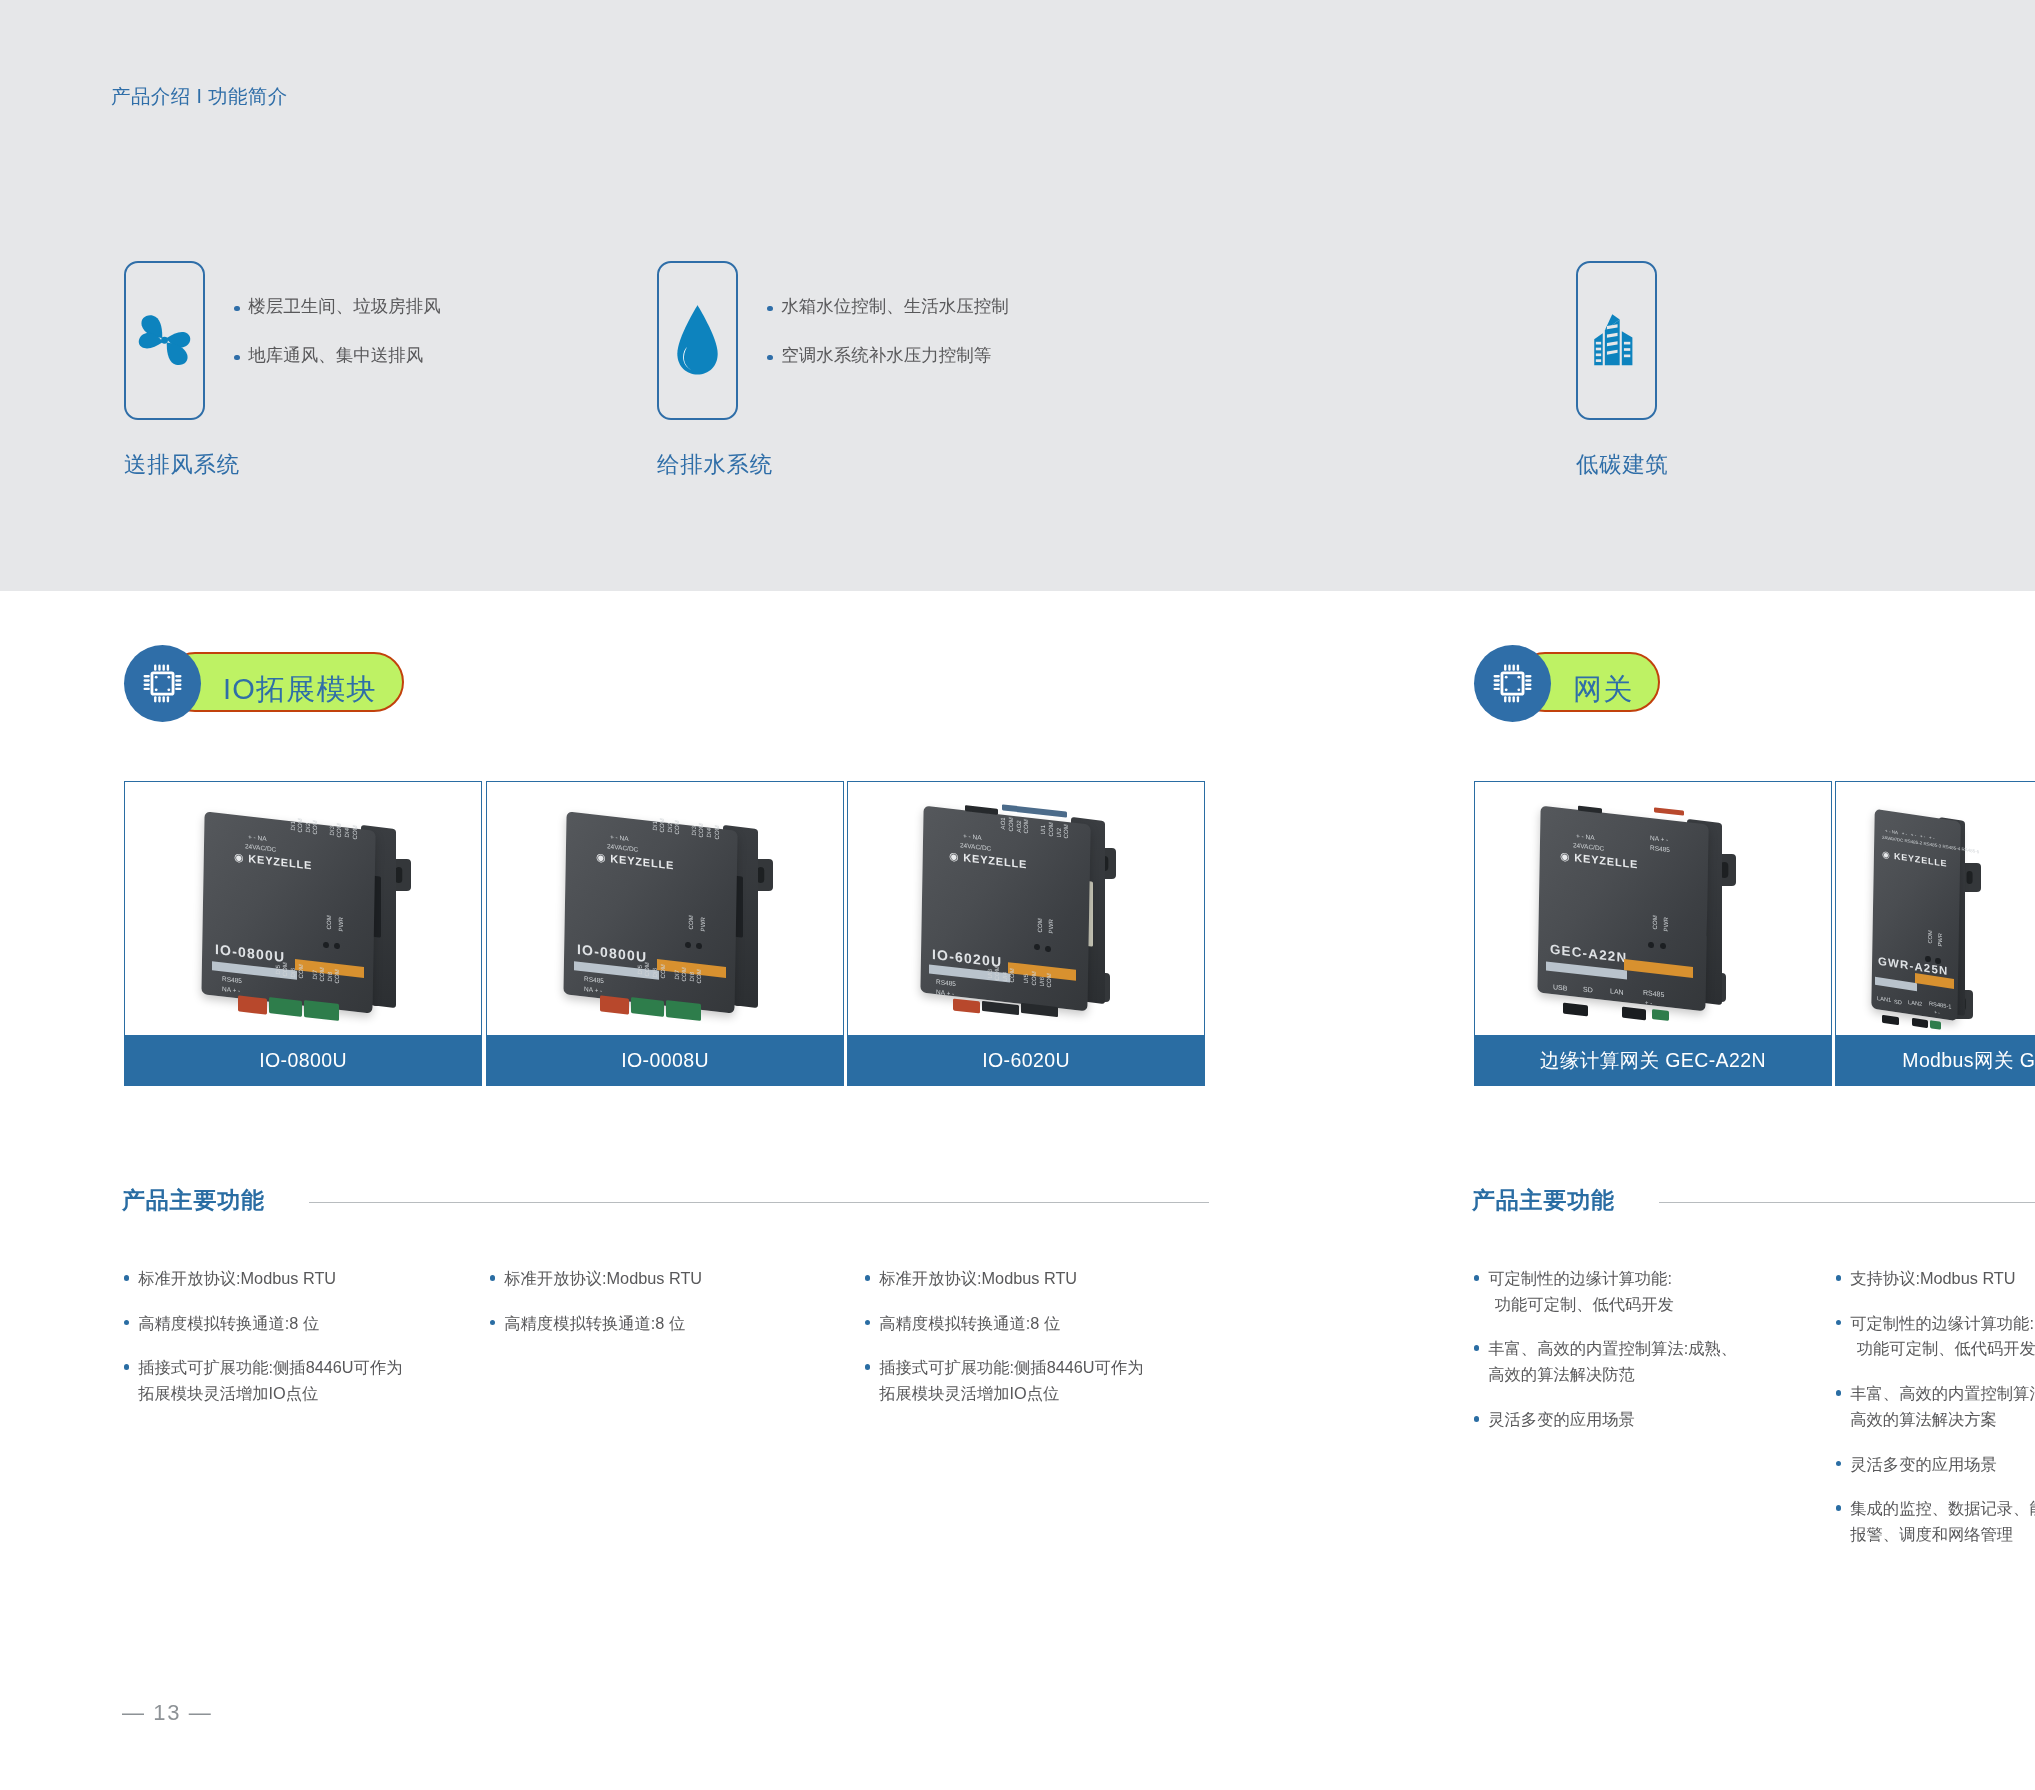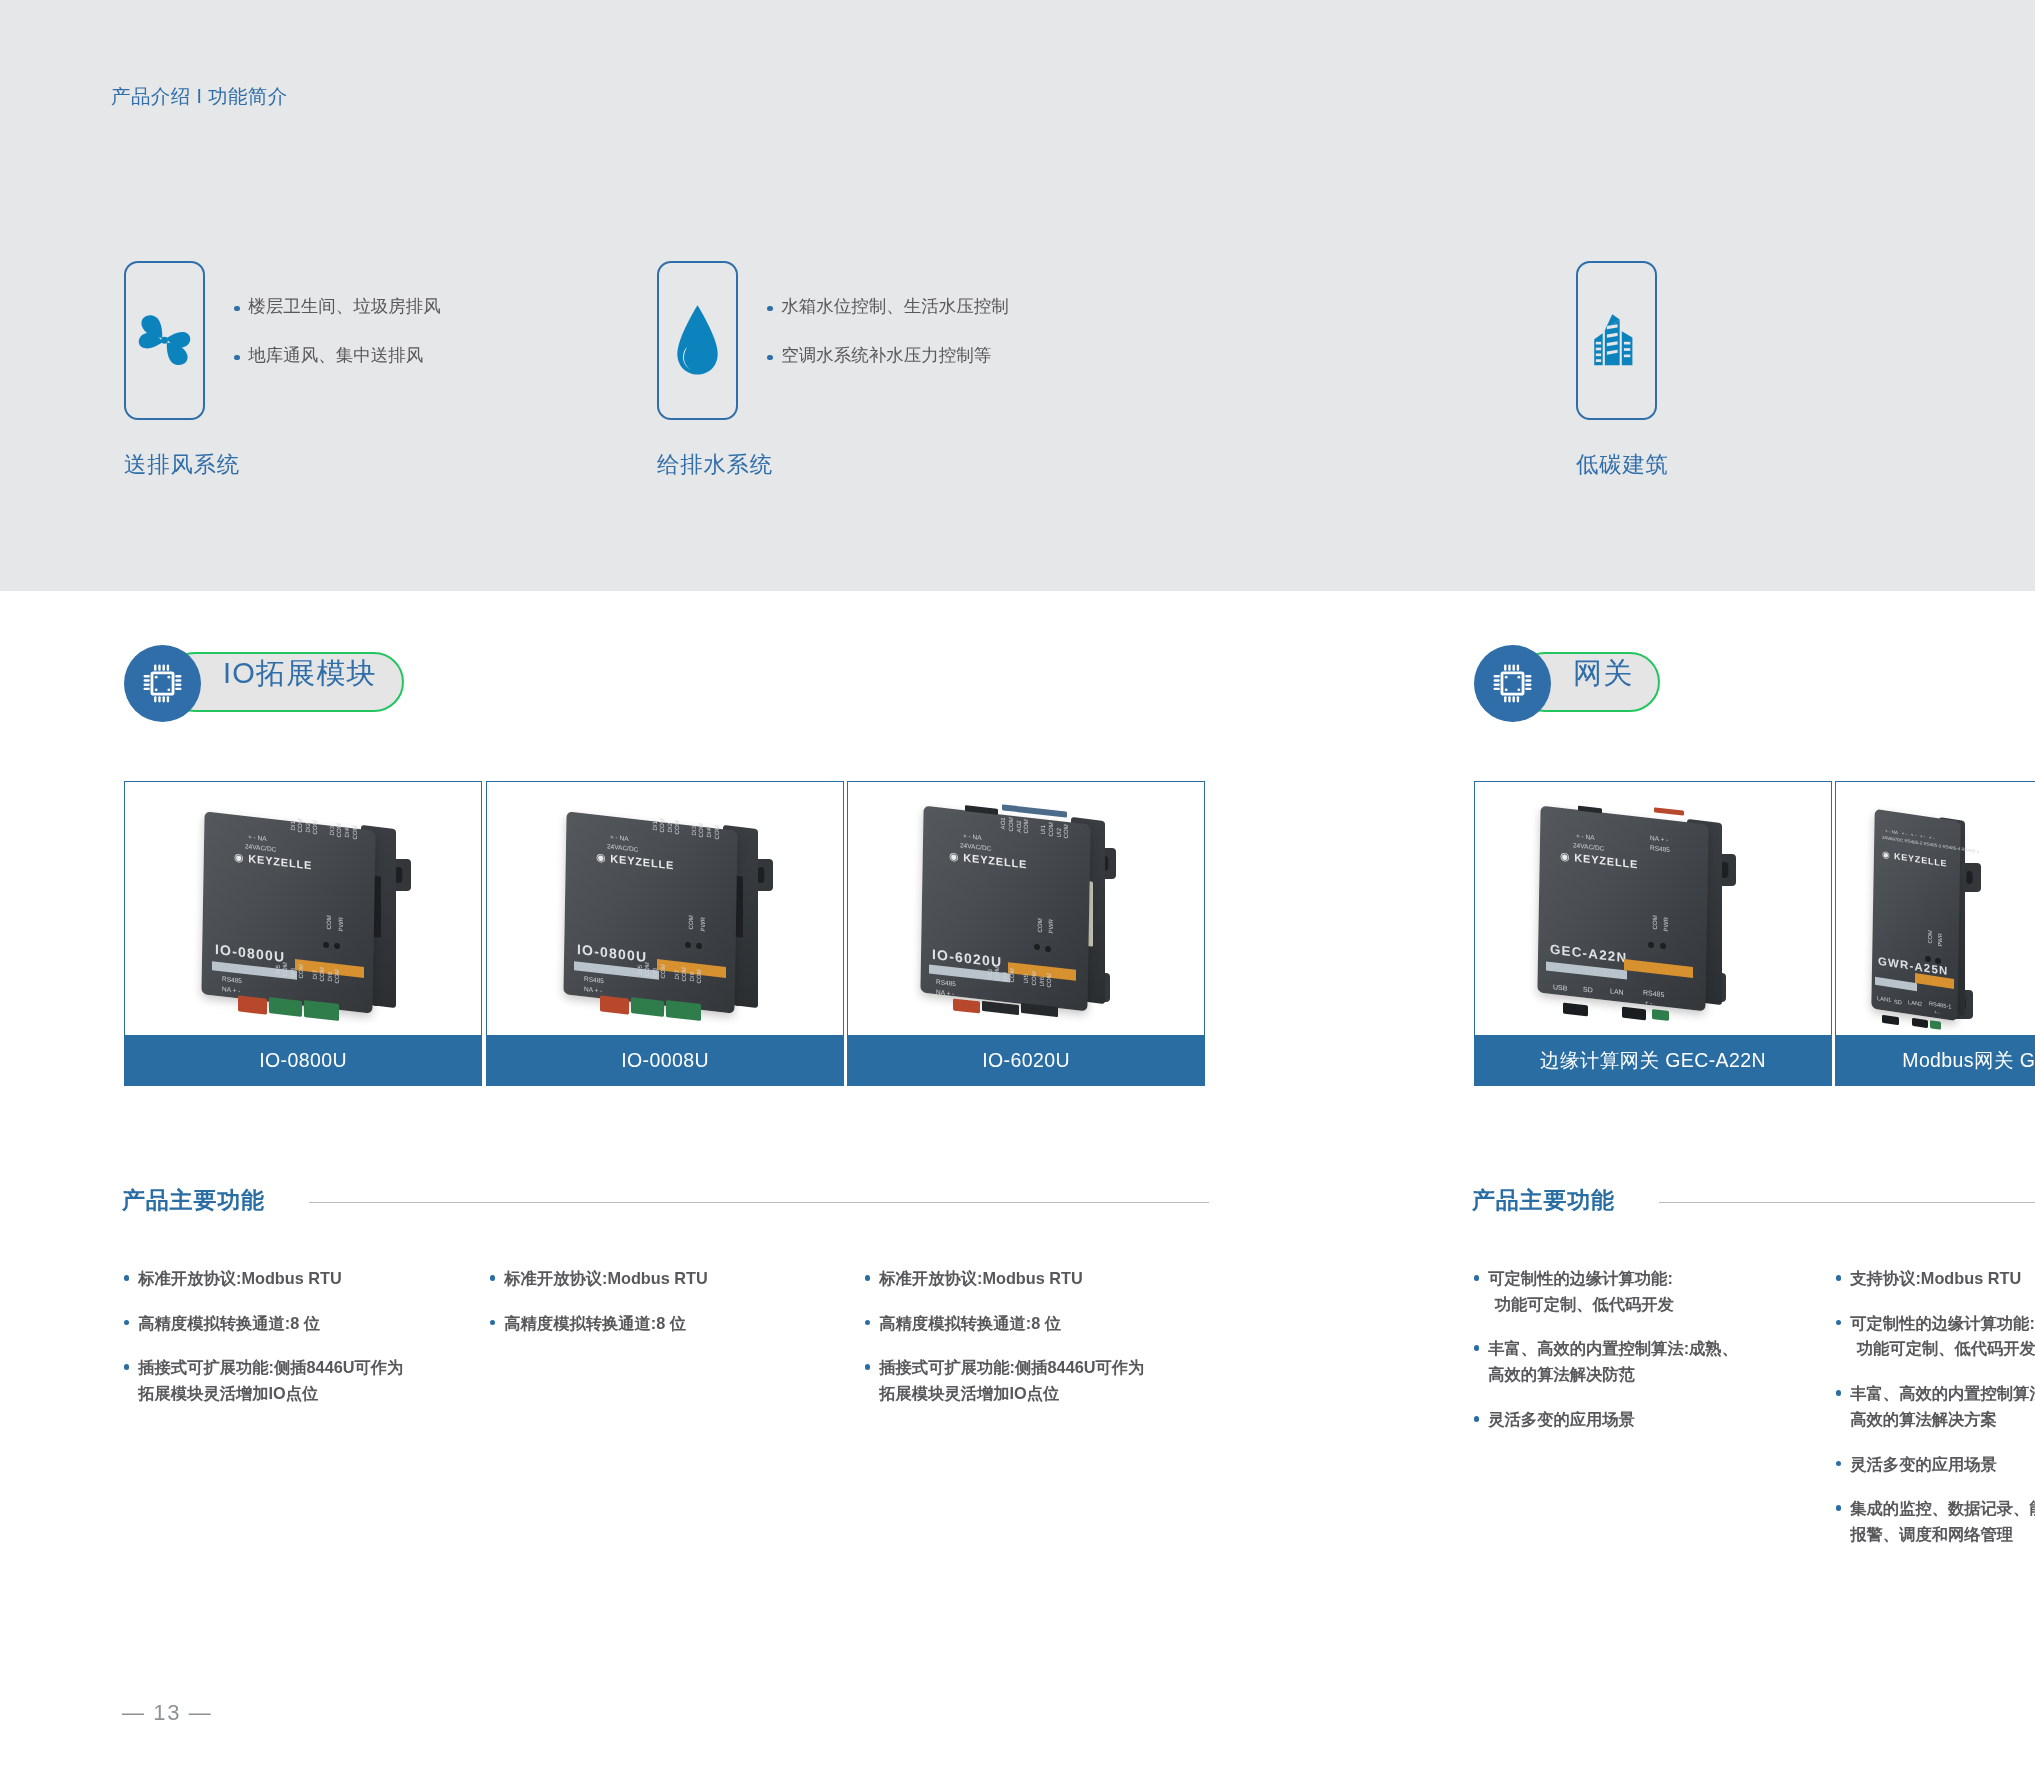--- a/index.html
+++ b/index.html
@@ -41,22 +41,22 @@
   .lc-tile .icon-box {
      width:81px; height:159px; border:2px solid #2f6ea8; border-radius:14px;
      display:flex; align-items:center; justify-content:center;
   }
   .lc-tile .caption { margin-top:28.5px; font-size:22.4px; color:#2f6ea8; white-space:nowrap; letter-spacing:0.8px; }
 
   
   .sec-head { position:absolute; height:77px; }
   .sec-head .pill {
      position:absolute; left:41px; top:7.3px; height:60px;
-     border:2px solid #22c55e; border-radius:33px; background:#e5e5e5;
-     display:flex; align-items:flex-start; padding:0 25px 0 56px;
+     border:2px solid #c2410c; border-radius:33px; background:#bef264;
+     display:flex; align-items:flex-end; padding:0 25px 0 56px;
   }
   .sec-head .pill .txt { font-size:29px; color:#2f6ea8; letter-spacing:1.2px; white-space:nowrap; }
   .sec-head .chip-circle {
      position:absolute; left:0; top:0; width:77px; height:77px;
      border-radius:50%; background:#2f6ea8; display:flex; align-items:center; justify-content:center; z-index:3;
   }
 
   
   .prod-card { position:absolute; border:1.2px solid #2a6da3; background:#fff; overflow:hidden; }
   .prod-card .photo { position:relative; width:100%; height:calc(100% - 50px); background:#fff; overflow:hidden; }
@@ -86,21 +86,21 @@
   .dev .ear { position:absolute; background:#34373a; border-radius:4.1px; }
   .dev .ear:after { content:""; position:absolute; left:50%; top:26%; transform:translateX(-50%);
      width:30%; height:48%; border-radius:5.7px; background:#1d2022; }
   .dev .vent { position:absolute; background:#26292c; border-radius:1.2px; }
   .dev .portbox { position:absolute; background:#1e2124; border-radius:1.6px; }
 
   
   .feat-title { position:absolute; font-size:23px; color:#2a6da3; font-weight:bold; letter-spacing:0.8px; white-space:nowrap; }
   .feat-rule  { position:absolute; height:1.2px; background:#b8bcbf; }
 
-  .feat-col { position:absolute;font-weight:bold; }
+  .feat-col { position:absolute; }
   .feat-col li {
      list-style:none; position:relative; padding-left:16.3px; margin-bottom:19px;
      font-size:16.3px; line-height:1.58; color:#58585a;
   }
   .feat-col li:before {
      content:""; position:absolute; left:1.6px; top:9px; width:5.7px; height:5.7px;
      border-radius:50%; background:#2a6da3;
   }
   .feat-col li .ln { display:block; white-space:nowrap; }
   .feat-col li .ln.ind { padding-left:6.5px; }

